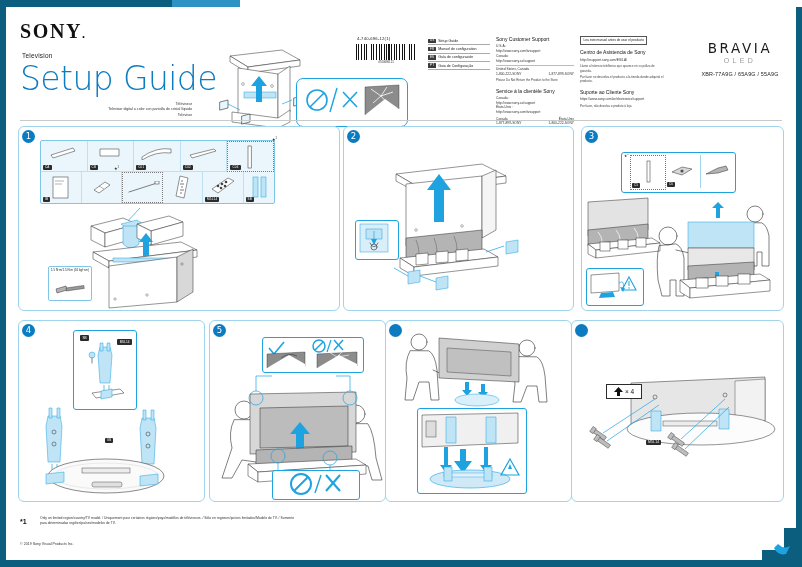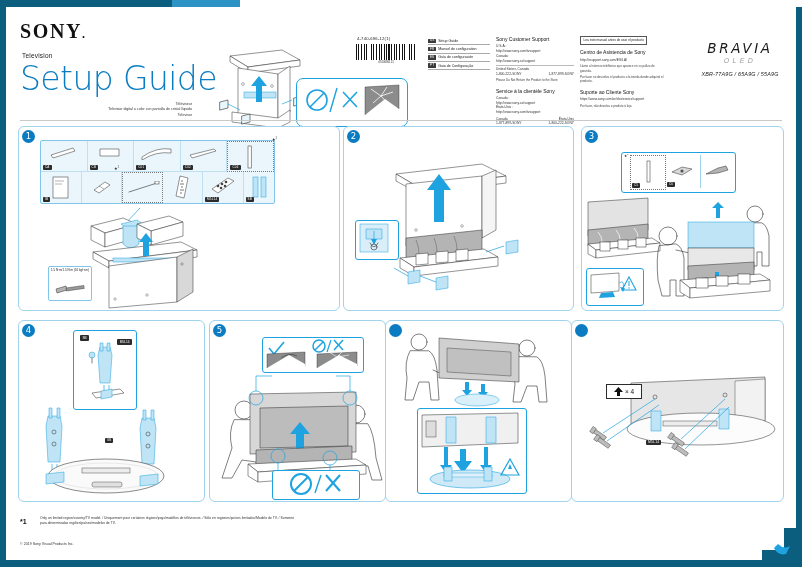--- a/index.html
+++ b/index.html
@@ -57,21 +57,21 @@
   .sup-col{position:absolute;top:20px;font-size:3.3px;color:#333;line-height:1.45;}
   .sup-col.c1{left:476px;width:78px;}
   .sup-col.c2{left:560px;width:86px;}
   .sup-h{font-size:5px;color:#111;margin:0 0 1px;font-weight:400;}
   .sup-h2{font-size:5px;color:#111;margin:5px 0 1px;font-weight:400;}
   .sup-l{margin:0;}
   .sup-note{margin-top:2px;font-size:3px;color:#444;}
   .two-col{display:flex;gap:6px;}
   .read-manual{border:.5px solid #555;padding:1.4px 2.5px;font-size:3.2px;color:#222;display:inline-block;margin-bottom:4px;}
 
-  .bravia-wrap{position:absolute;left:662px;top:24px;width:116px;text-align:center;font-style:italic;}
+  .bravia-wrap{position:absolute;left:662px;top:24px;width:116px;text-align:center;}
   .bravia{font-size:13.5px;letter-spacing:2.6px;color:#1a1a1a;font-family:"DejaVu Sans",sans-serif;font-weight:400;}
   .oled{font-size:7px;letter-spacing:3.4px;color:#9a9a9a;margin-top:1px;}
   .models{font-size:5.4px;color:#222;margin-top:7px;letter-spacing:.2px;}
 
   .hdr-rule{position:absolute;left:20px;top:120px;width:762px;height:.6px;background:#c9c9c9;}
 
   
   .panel{position:absolute;border:.8px solid #9fd4ec;border-radius:6px;background:#fff;}
   .stepnum{
     position:absolute;width:13px;height:13px;border-radius:50%;

